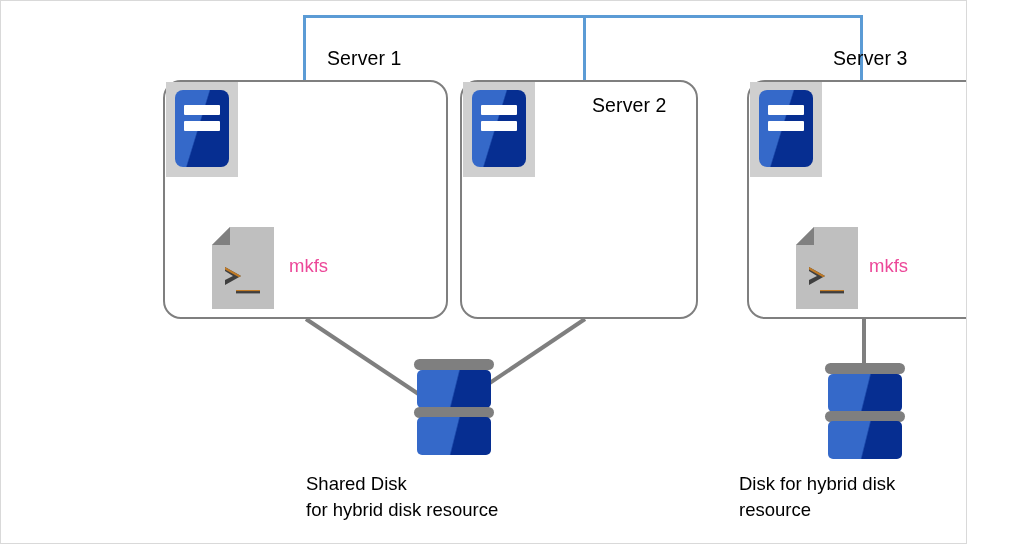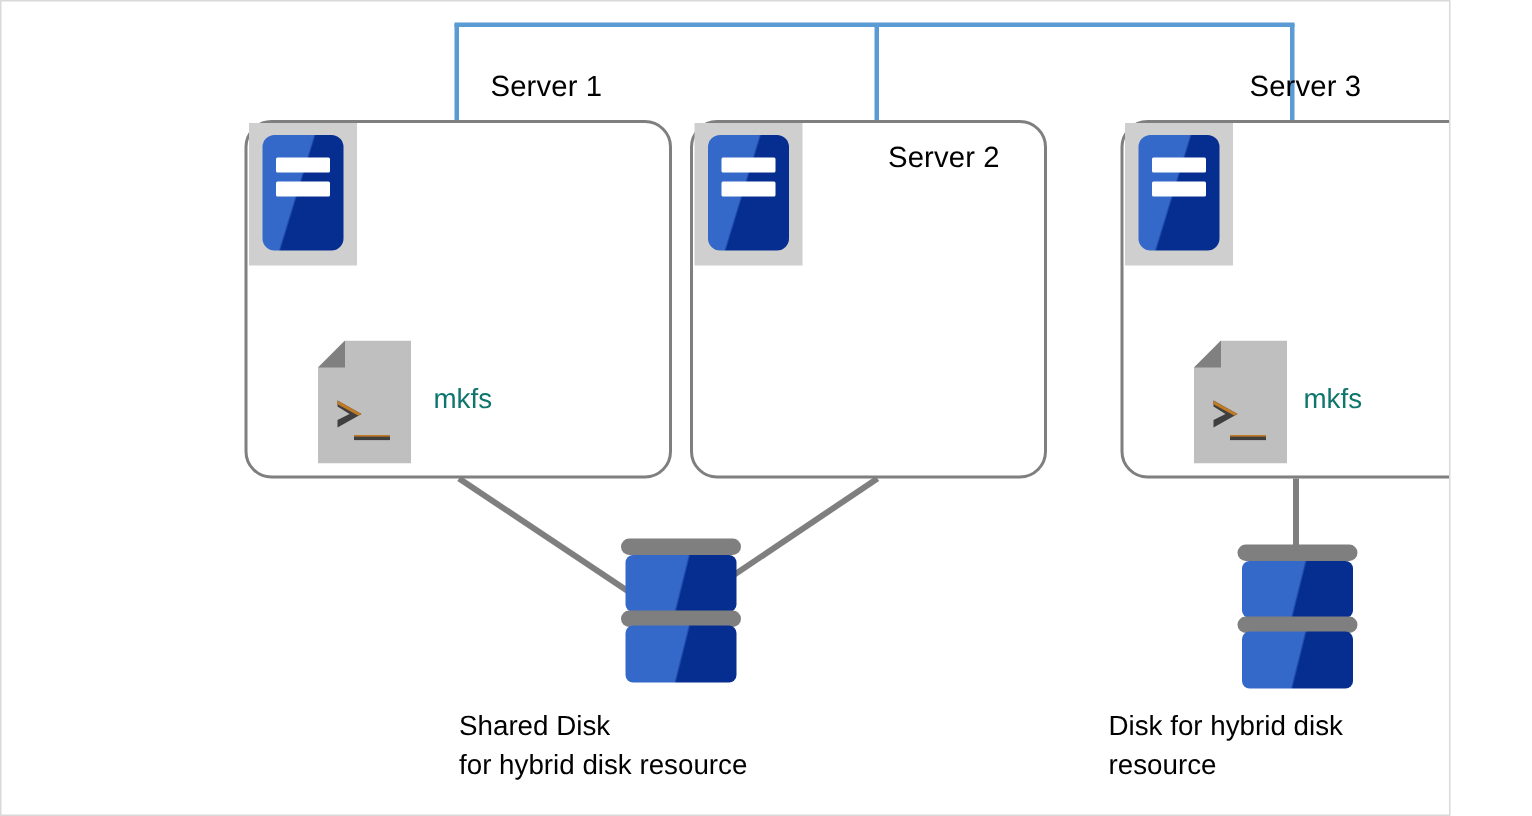--- a/index.html
+++ b/index.html
@@ -84,21 +84,21 @@
   .script-icon {
     position: absolute;
     width: 62px;
     height: 82px;
   }
   #script-icon-1 { left: 211px; top: 226px; }
   #script-icon-3 { left: 795px; top: 226px; }
   .mkfs-label {
     position: absolute;
     font-size: 18.5px;
-    color: #0f766e;
+    color: #ec4899;
     white-space: nowrap;
   }
   #mkfs-label-1 { left: 288px; top: 254px; }
   #mkfs-label-3 { left: 868px; top: 254px; }
 
   
   .disk-icon {
     position: absolute;
     width: 82px;
     height: 96px;

